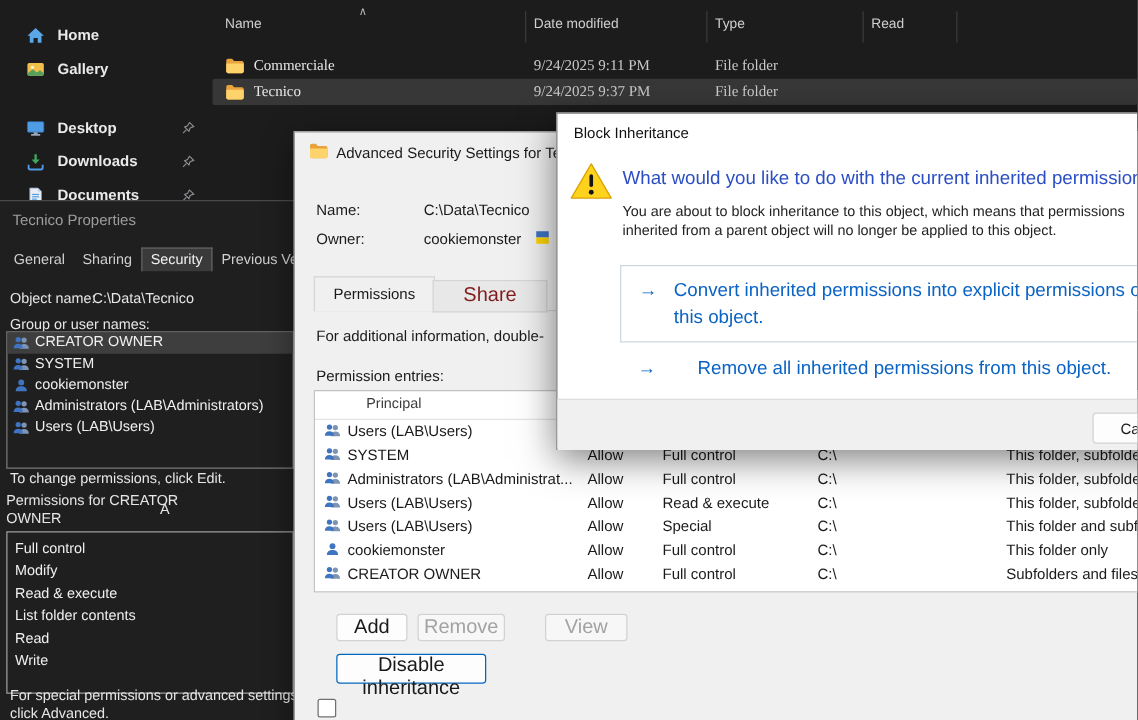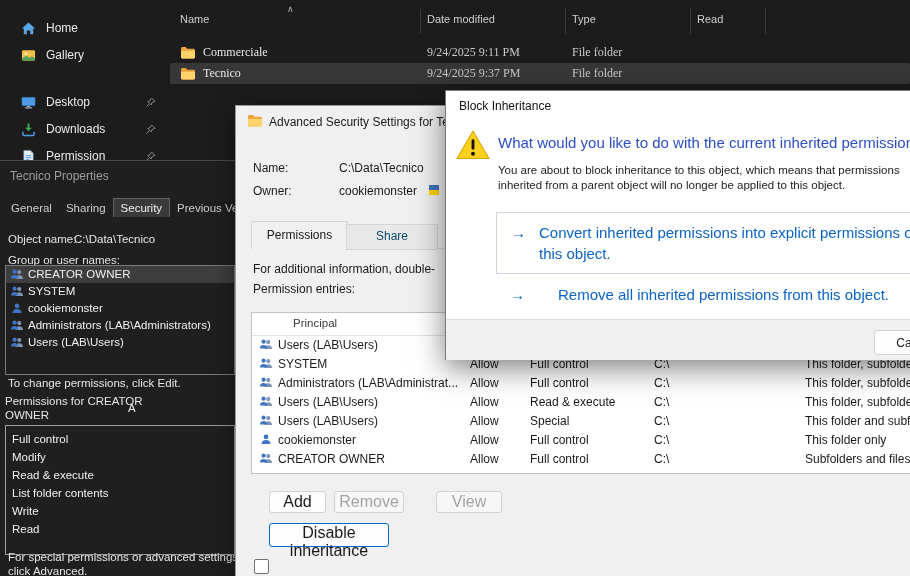--- a/index.html
+++ b/index.html
@@ -7,21 +7,21 @@
     font-family:"Liberation Sans","DejaVu Sans",sans-serif;}
   .ab{position:absolute;}
   
   .colh{color:#cfcfcf;font-size:11px;white-space:nowrap;}
   .coldiv{position:absolute;top:1px;width:1px;height:25px;background:#3a3a3a;}
   .frow{position:absolute;left:170px;width:740px;height:21px;color:#e8e8e8;font-size:12px;}
   .frow .cell{position:absolute;top:3px;white-space:nowrap;font-family:Liberation Serif, serif;}
   .frow.sel{background:#373737;border-radius:2px;}
   .fdate,.ftype{color:#c9c9c9;}
   .side-item{position:absolute;left:0;width:170px;height:26px;}
-  .side-item .slabel{position:absolute;left:46px;top:5px;color:#eaeaea;font-size:12px;white-space:nowrap;}
+  .side-item .slabel{position:absolute;left:46px;top:5px;color:#eaeaea;font-size:12px;white-space:nowrap;font-weight:bold;}
   .side-item .sicon{position:absolute;left:21px;top:5px;}
   .side-item .pin{position:absolute;right:13px;top:6px;}
   
   #props{left:0;top:160px;width:237px;height:416px;background:#1f1f1f;color:#e8e8e8;
      border-top:1px solid #4a4a4a;border-right:1px solid #4a4a4a;z-index:2;overflow:hidden;}
   .ptab{display:inline-block;padding:3px 7px;font-size:11.5px;color:#cfcfcf;white-space:nowrap;}
   .ptab.on{background:#3a3a3a;border:1px solid #616161;border-bottom:none;color:#f2f2f2;}
   .dlist{background:#1f1f1f;}
   .dlist .drow{position:relative;height:17px;white-space:nowrap;}
   .dlist .drow.sel{background:#3e3e3e;}
@@ -133,21 +133,21 @@
         </svg>
       <span class="slabel">Downloads</span>
       <svg class="pin" width="13" height="13">
           <use href="#i-pin"></use>
         </svg>
     </div>
     <div class="side-item" style="top:144px">
       <svg class="sicon" width="15" height="15">
           <use href="#i-doc"></use>
         </svg>
-      <span class="slabel">Permission</span>
+      <span class="slabel">Documents</span>
       <svg class="pin" width="13" height="13">
           <use href="#i-pin"></use>
         </svg>
     </div>
 
     <div class="ab" style="left:170px;top:8px;width:740px;height:27px;">
       <span class="ab colh" style="left:10px;top:5px">Name</span>
       <span class="ab" style="left:117px;top:-4px;color:#b8b8b8;font-size:9px">∧</span>
       <div class="coldiv" style="left:250px"></div>
       <span class="ab colh" style="left:257px;top:5px">Date modified</span>
@@ -223,22 +223,22 @@
     <span class="ab dtx" style="left:8px;top:216px">To change permissions, click Edit.</span>
     <span class="ab dtx" style="left:5px;top:234px">Permissions for CREATOR</span>
     <span class="ab dtx" style="left:5px;top:248px">OWNER</span>
     <span class="ab dtx" style="left:128px;top:241px">A</span>
 
     <div class="ab" style="left:5px;top:264px;width:228px;height:124px;border:1px solid #9d9d9d;background:#1f1f1f;padding-top:4px;">
       <div class="permrow">Full control</div>
       <div class="permrow">Modify</div>
       <div class="permrow">Read &amp; execute</div>
       <div class="permrow">List folder contents</div>
+      <div class="permrow">Read</div>
       <div class="permrow">Write</div>
-      <div class="permrow">Read</div>
     </div>
 
     <span class="ab dtx" style="left:8px;top:390px">For special permissions or advanced settings,</span>
     <span class="ab dtx" style="left:8px;top:404px">click Advanced.</span>
   </div>
 
   <div class="ab ldlg" style="left:235px;top:105px;width:700px;height:505px;z-index:3;">
     <svg class="ab" style="left:11px;top:8px" width="16" height="14">
         <use href="#i-folder"></use>
       </svg>
@@ -247,25 +247,25 @@
     <span class="ab lbl" style="left:17px;top:55px">Name:</span>
     <span class="ab lbl" style="left:103px;top:55px">C:\Data\Tecnico</span>
     <span class="ab lbl" style="left:17px;top:78px">Owner:</span>
     <span class="ab lbl" style="left:103px;top:78px">cookiemonster</span>
     <svg class="ab" style="left:192px;top:76px" width="12" height="16">
         <use href="#i-flag"></use>
       </svg>
 
     <div class="ab" style="left:15px;top:115px;width:671px;height:27px;border-bottom:1px solid #d5d5d5;">
       <div class="ab" style="left:0;top:0;width:95px;height:27px;background:#f0f0f0;border:1px solid #d5d5d5;border-bottom:none;text-align:center;line-height:26px;font-size:12px;color:#1a1a1a;">Permissions</div>
-      <div class="ab" style="left:95px;top:3px;width:90px;height:24px;background:#e8e8e8;border:1px solid #d5d5d5;text-align:center;line-height:23px;font-size:12px;color:#0c4a6e;">Share</div>
+      <div class="ab" style="left:95px;top:3px;width:90px;height:24px;background:#e8e8e8;border:1px solid #d5d5d5;text-align:center;line-height:23px;font-size:16px;color:#7f1d1d;">Share</div>
     </div>
 
     <span class="ab lbl" style="left:17px;top:156px">For additional information, double-</span>
-    <span class="ab lbl" style="left:17px;top:176px">Permission entries:</span>
+    <span class="ab lbl" style="left:17px;top:188px">Permission entries:</span>
 
     <div class="ab tbl" style="left:15px;top:206px;width:672px;height:160px;">
       <div class="ab" style="left:0;top:0;width:672px;height:22px;border-bottom:1px solid #e4e4e4;">
         <span class="ab" style="left:41px;top:4px;font-size:11.5px;color:#3c3c3c;">Principal</span>
       </div>
       <div class="trow" style="top:22px">
         <svg class="ab" style="left:7px;top:3px" width="14" height="13">
             <use href="#i-group"></use>
           </svg>
         <span class="tc c-pr">Users (LAB\Users)</span>

